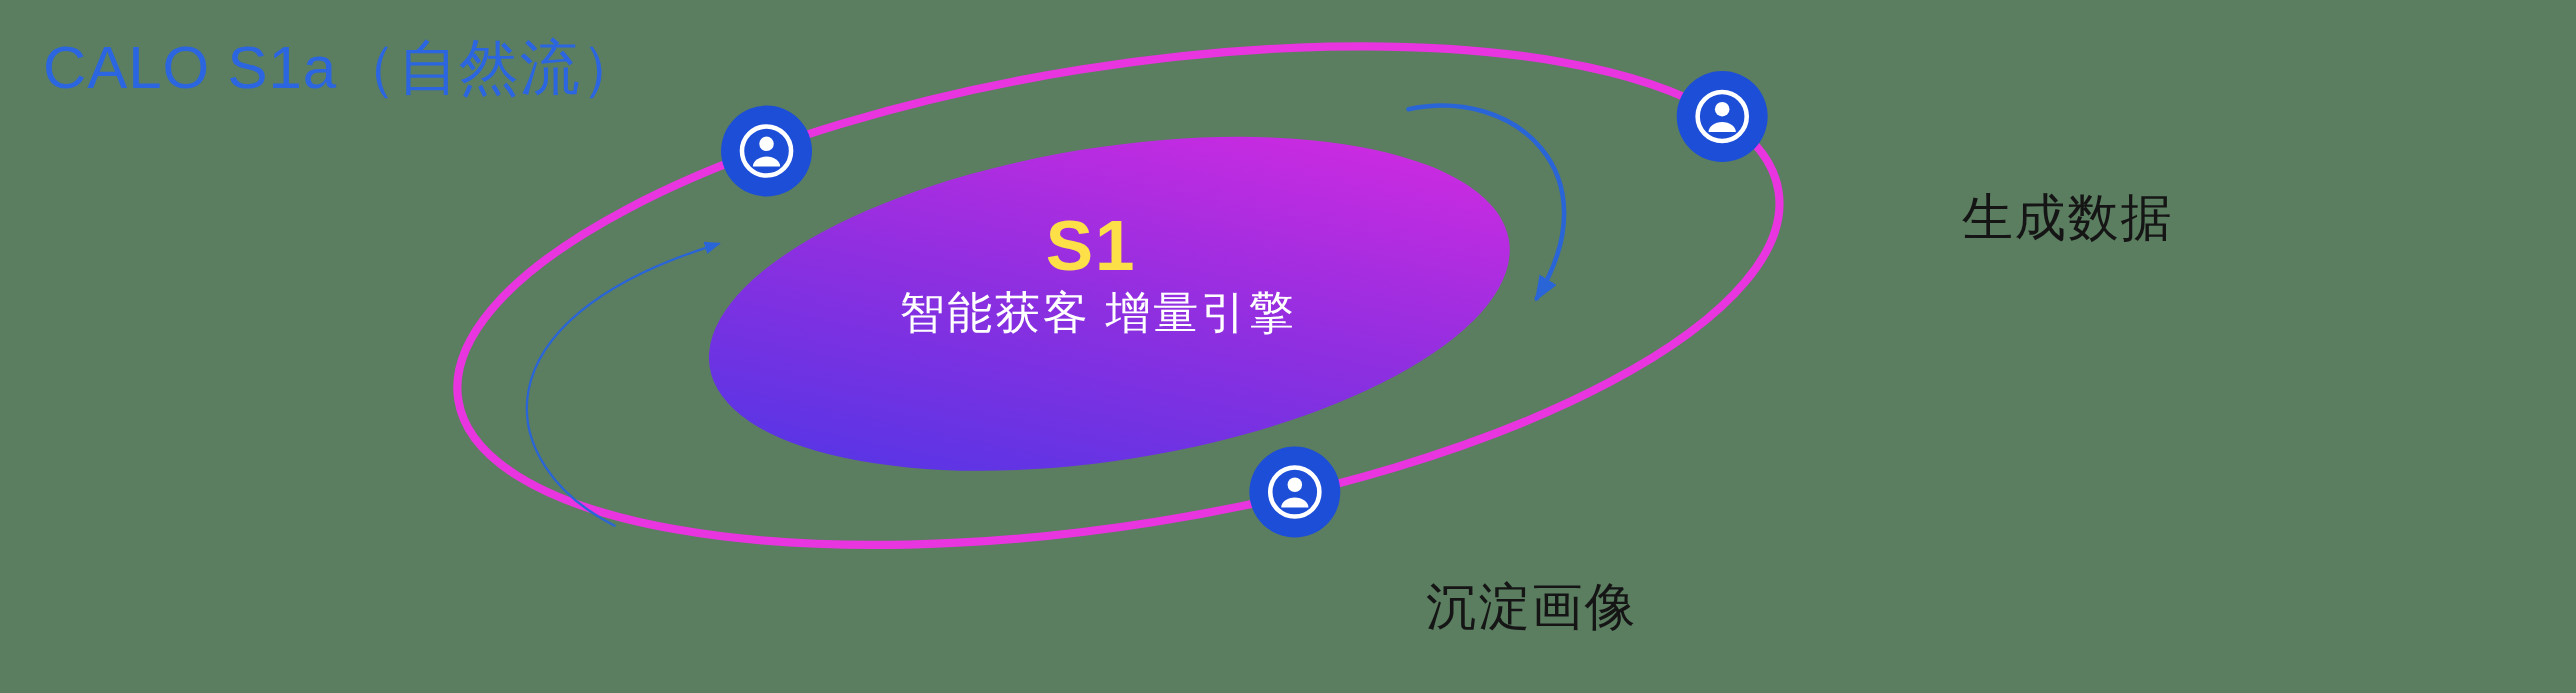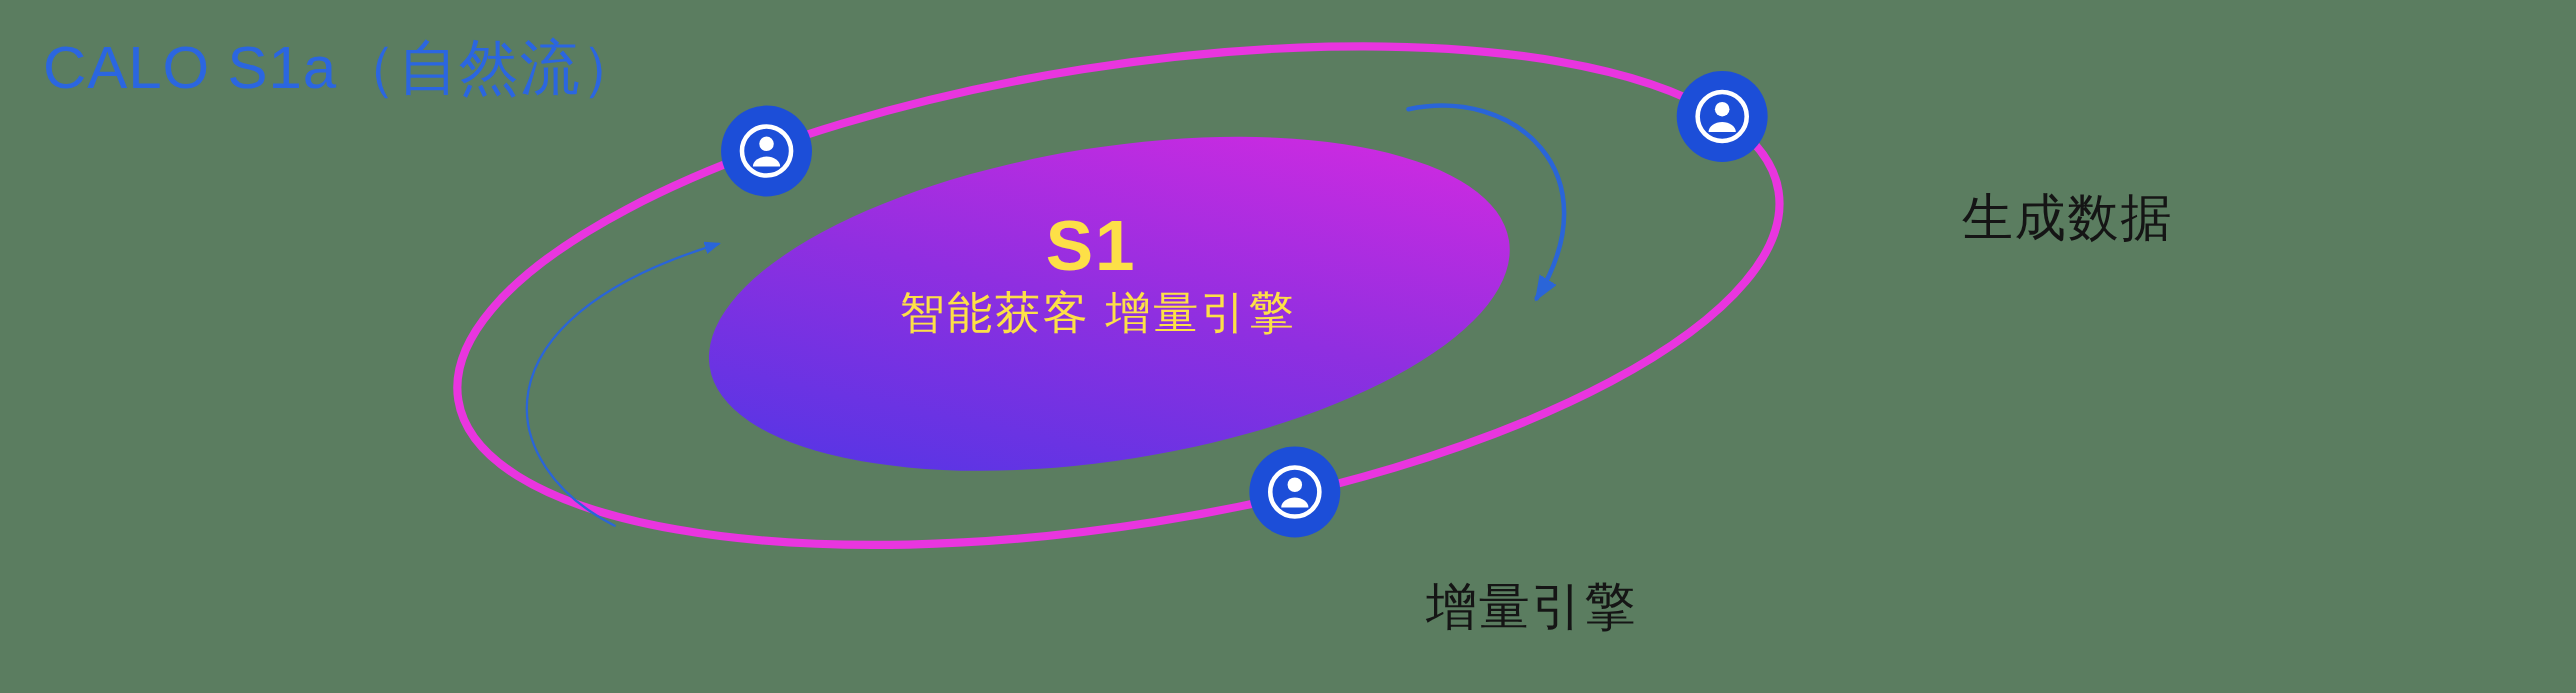--- a/index.html
+++ b/index.html
@@ -19,21 +19,21 @@
     background:var(--background-green);
     font-family:"Liberation Sans","DejaVu Sans",sans-serif;
     overflow:hidden;
   }
   #stage{position:relative;width:2576px;height:694px;}
   #stage > svg{position:absolute;left:0;top:0;}
   .label{position:absolute;white-space:nowrap;line-height:1.15;}
   .calo-title{font-size:60px;font-weight:500;color:var(--title-blue);letter-spacing:0.9px;}
   .calo-sub{font-size:51px;font-weight:500;color:var(--subtitle-dark);letter-spacing:1.8px;}
   .core-title{font-size:71px;font-weight:600;color:#fde047;transform:translateX(-50%);letter-spacing:1.8px;}
-  .core-sub{font-size:45px;font-weight:500;color:#fde047;transform:translateX(-50%);letter-spacing:2.7px;}
+  .core-sub{font-size:45px;font-weight:500;color:#ffffff;transform:translateX(-50%);letter-spacing:2.7px;}
   stop.grad-start{stop-color:var(--gradient-start);}
   stop.grad-mid{stop-color:var(--gradient-mid);}
   stop.grad-end{stop-color:var(--gradient-end);}
   .ring{stroke:var(--ring-magenta);}
   .arrow{stroke:var(--arrow-blue);}
   .arrow-fill{fill:var(--arrow-blue);}
   .node-disc{fill:var(--node-blue);}
 </style>
 </head>
 <body>
@@ -91,16 +91,16 @@
     </g>
   </svg>
 
   <div class="label core-title" style="left:1091px;top:205px;">S1</div>
   <div class="label core-sub" style="left:1098px;top:287px;">智能获客  增量引擎</div>
 
   <div class="label calo-title" style="left:43px;top:33px;">CALO S1a（自然流）</div>
 
   <div class="label calo-sub" style="left:1962px;top:189px;">生成数据</div>
 
-  <div class="label calo-sub" style="left:1426px;top:578px;">增量引擎</div>
+  <div class="label calo-sub" style="left:1426px;top:578px;">沉淀画像</div>
 
 </div>
 
 
 </body></html>

